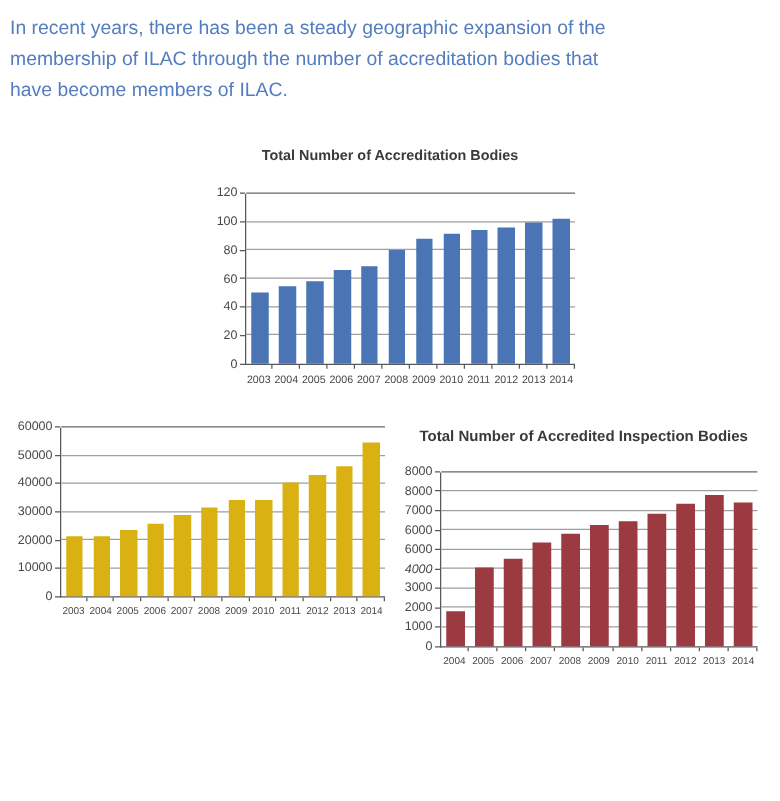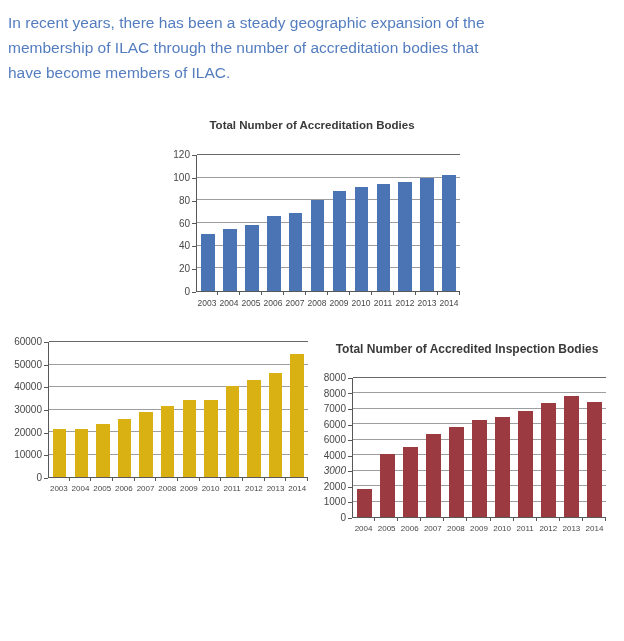--- a/index.html
+++ b/index.html
@@ -291,22 +291,22 @@
       </div>
     </figure>
 
     <figure class="chart chart-2">
       <div class="chart-title">Total Number of Accredited Inspection Bodies</div>
       <div class="chart-body">
         <div class="y-axis">
             <div class="y-label" style="bottom: 0%;">0</div>
             <div class="y-label" style="bottom: 11.1111%;">1000</div>
             <div class="y-label" style="bottom: 22.2222%;">2000</div>
-            <div class="y-label" style="bottom: 33.3333%; font-style: italic;">3000</div>
-            <div class="y-label" style="bottom: 44.4444%;">4000</div>
+            <div class="y-label" style="bottom: 33.3333%;">3000</div>
+            <div class="y-label" style="bottom: 44.4444%; font-style: italic;">4000</div>
             <div class="y-label" style="bottom: 55.5556%;">6000</div>
             <div class="y-label" style="bottom: 66.6667%;">6000</div>
             <div class="y-label" style="bottom: 77.7778%;">7000</div>
             <div class="y-label" style="bottom: 88.8889%;">8000</div>
             <div class="y-label" style="bottom: 100%;">8000</div>
           </div>
         <div class="plot-wrap">
           <div class="plot">
             <div class="bars">
                 <div class="bar-slot">

